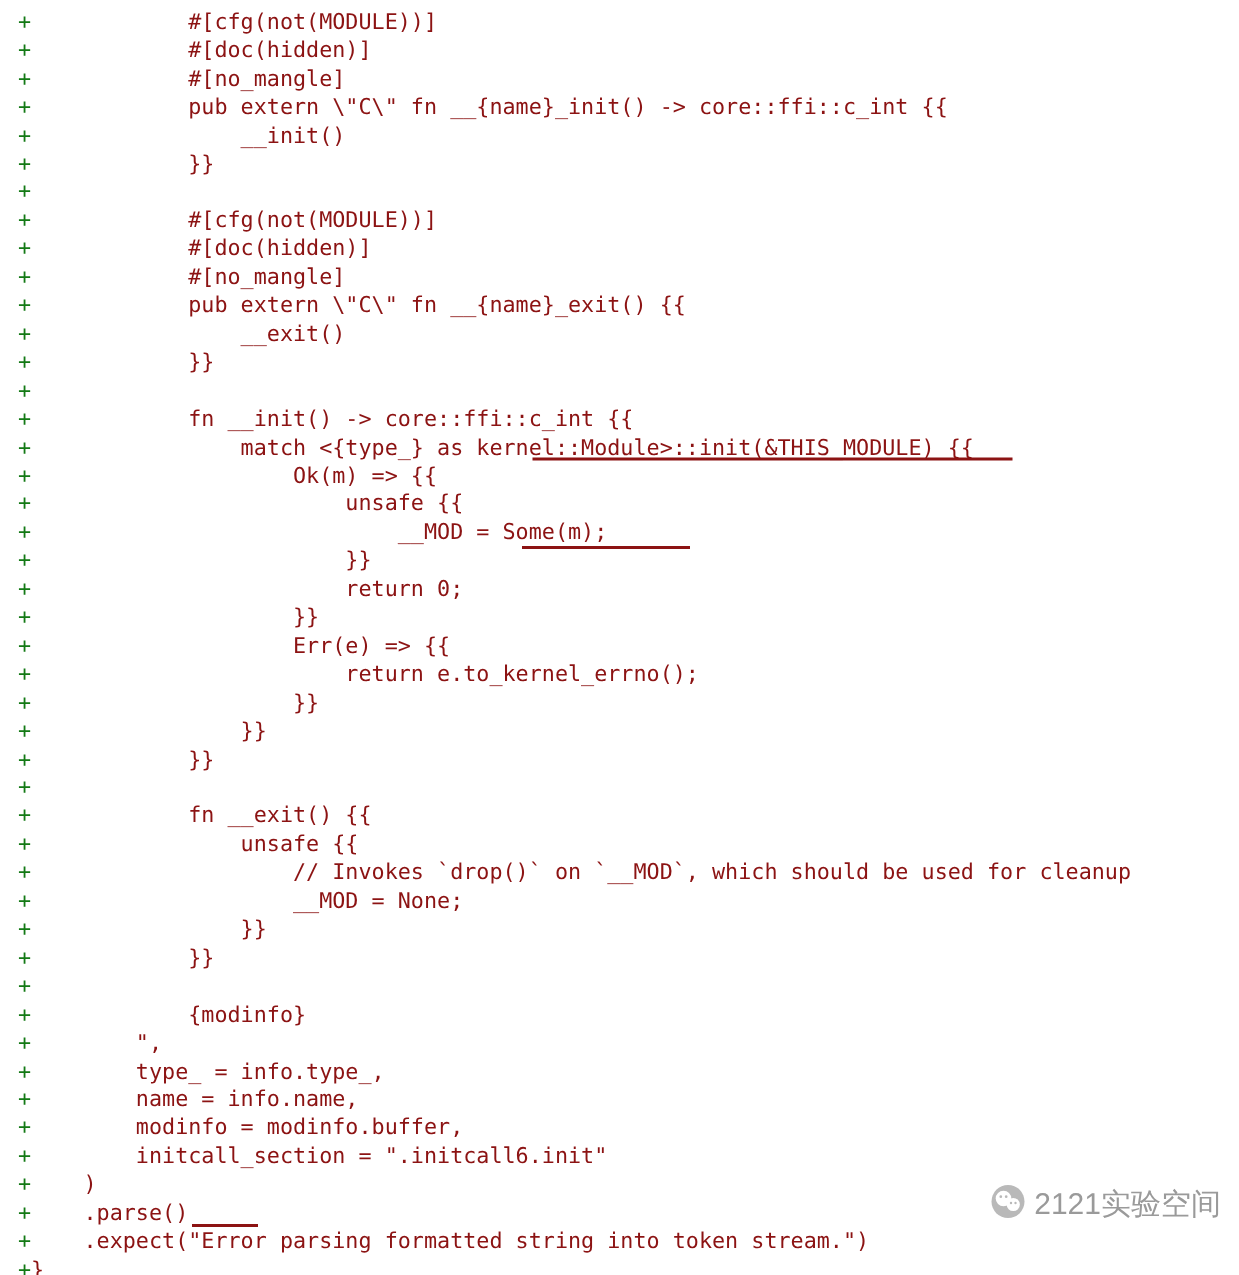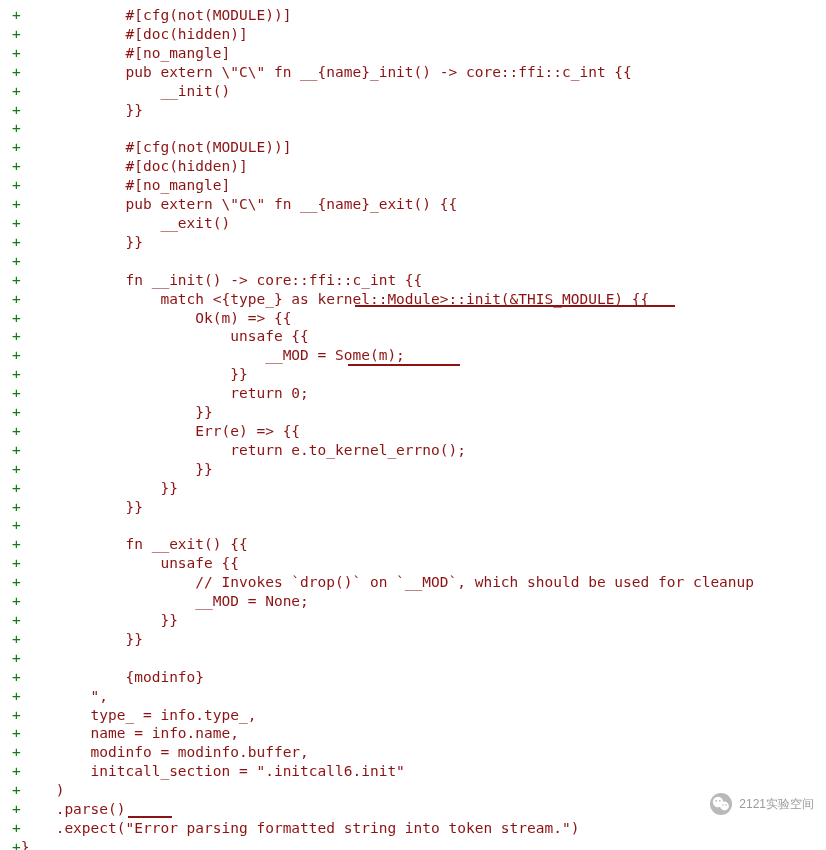--- a/index.html
+++ b/index.html
@@ -25,25 +25,24 @@
   .underline1 {
     position: absolute;
     height: 0;
     border-bottom: 2.5px solid #8c1313;
   }
   .watermark {
     position: absolute;
     right: 12px;
     bottom: 34px;
     font-family: "PingFang SC", "Microsoft YaHei", sans-serif;
-    font-size: 12px;
+    font-size: 20px;
     color: #9a9a9a;
     text-shadow: 0 0 2px #fff, 0 0 2px #fff;
     display: flex;
-    align-items: center;
     gap: 6px;
   }
   .watermark svg {
     width: 24px;
     height: 24px;
   }
 </style>
 </head>
 <body>
 

